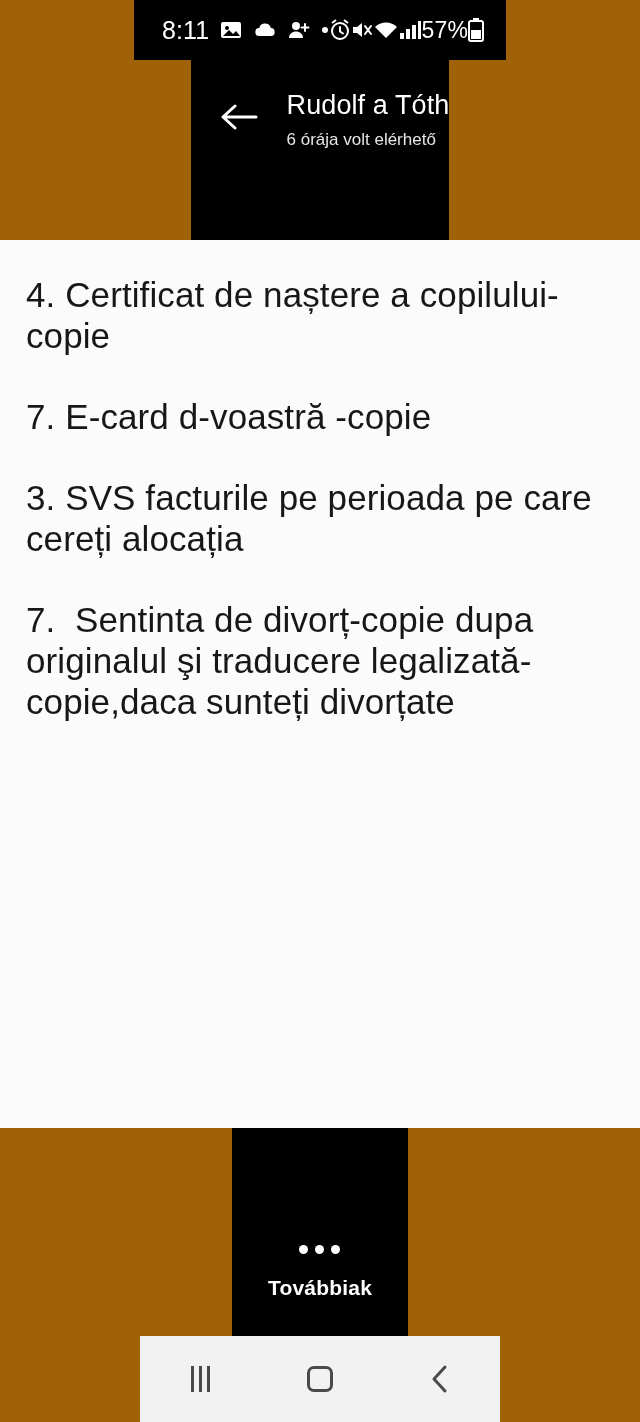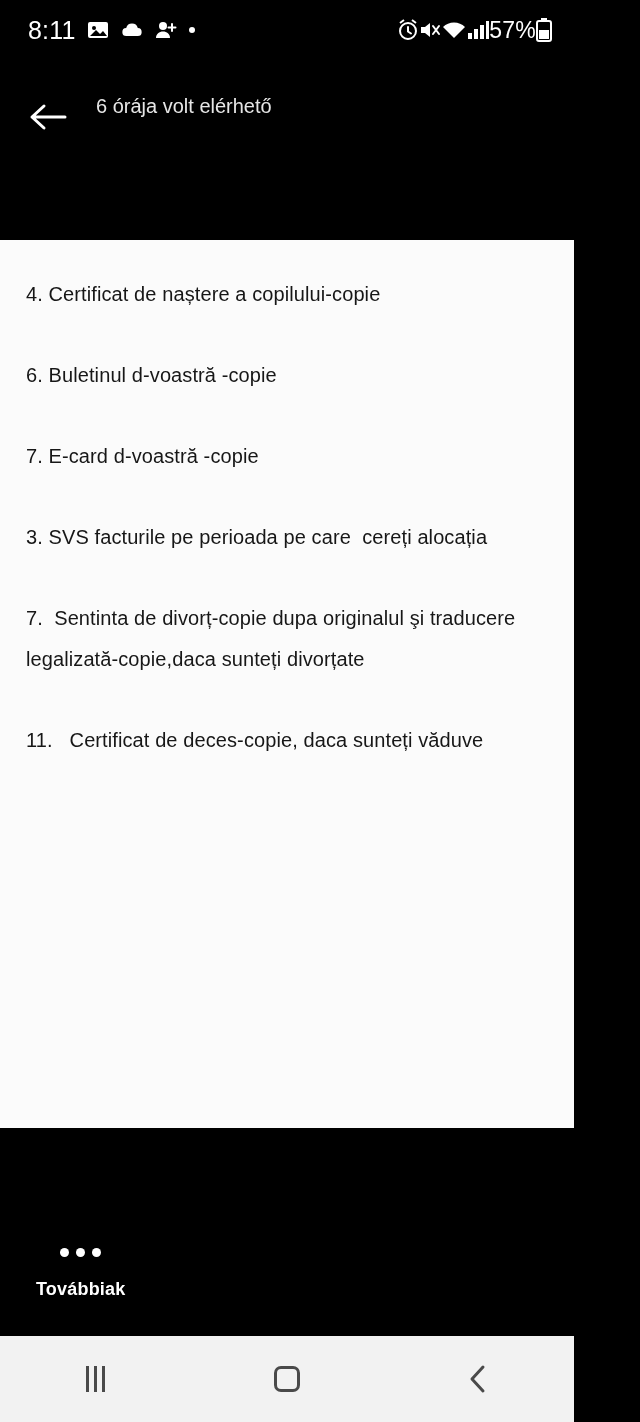--- a/index.html
+++ b/index.html
@@ -5,25 +5,26 @@
   * { box-sizing: border-box; margin: 0; padding: 0; }
   html, body {
     width: 640px;
     height: 1422px;
     background: #000;
     font-family: "Liberation Sans", sans-serif;
     overflow: hidden;
   }
   .phone {
     position: relative;
-    width: 574px;
+    width: 640px;
     height: 1422px;
-    background: #3b82f6;
+    background: #a16207;
     display: flex;
     flex-direction: column;
+    align-items: center;
   }
 
   
   .status-bar {
     height: 60px;
     background: #000;
     color: #fff;
     display: flex;
     align-items: center;
     justify-content: space-between;
@@ -69,36 +70,36 @@
     flex: none;
   }
   .titles { padding-top: 6px; }
   .title {
     font-size: 27px;
     font-weight: 400;
     letter-spacing: .1px;
     line-height: 34px;
   }
   .subtitle {
-    font-size: 20px;
+    font-size: 17px;
     color: #e6e6e6;
     margin-top: 5px;
     line-height: 26px;
   }
 
   
   .content {
     background: #fbfbfb;
     color: #171717;
     flex: 1 1 auto;
     padding: 34px 26px 10px 26px;
     overflow: hidden;
   }
   .para {
-    font-size: 20px;
+    font-size: 35px;
     line-height: 41px;
     margin-bottom: 40px;
     letter-spacing: .1px;
     white-space: pre-wrap;
   }
 
   
   .action-bar {
     height: 208px;
     background: #000;
@@ -109,21 +110,21 @@
     padding: 0 36px 36px 36px;
     flex: none;
   }
   .action {
     display: flex;
     flex-direction: column;
     align-items: center;
     gap: 22px;
   }
   .action-label {
-    font-size: 18px;
+    font-size: 21px;
     font-weight: bold;
     letter-spacing: .2px;
   }
   .dots { display: flex; gap: 7px; align-items: center; }
   .dot { width: 9px; height: 9px; border-radius: 50%; background: #fff; }
 
   
   .nav-bar {
     height: 86px;
     background: #f2f2f2;
@@ -217,31 +218,30 @@
 
   <div class="app-bar">
     <div class="back-btn">
       <span class="ic">
         <svg width="40" height="32" viewBox="0 0 40 32">
             <path d="M37 16H4M16 5L4 16l12 11" stroke="#fff" stroke-width="3" fill="none" stroke-linecap="round" stroke-linejoin="round"></path>
           </svg>
       </span>
     </div>
     <div class="titles">
+      <div class="title">Rudolf a Tóth</div>
       <div class="subtitle">6 órája volt elérhető</div>
     </div>
   </div>
 
   <div class="content">
     <p class="para">4. Certificat de naștere a copilului-copie</p>
-    <p class="para">6. Buletinul d-voastră -copie</p>
     <p class="para">7. E-card d-voastră -copie</p>
     <p class="para">3. SVS facturile pe perioada pe care  cereți alocația</p>
     <p class="para">7.  Sentinta de divorț-copie dupa originalul şi traducere legalizată-copie,daca sunteți divorțate</p>
-    <p class="para">11.   Certificat de deces-copie, daca sunteți văduve</p>
   </div>
 
   <div class="action-bar">
     <div class="action">
       <span class="dots">
         <i class="dot"></i>
           <i class="dot"></i>
           <i class="dot"></i>
       </span>
       <span class="action-label">Továbbiak</span>

